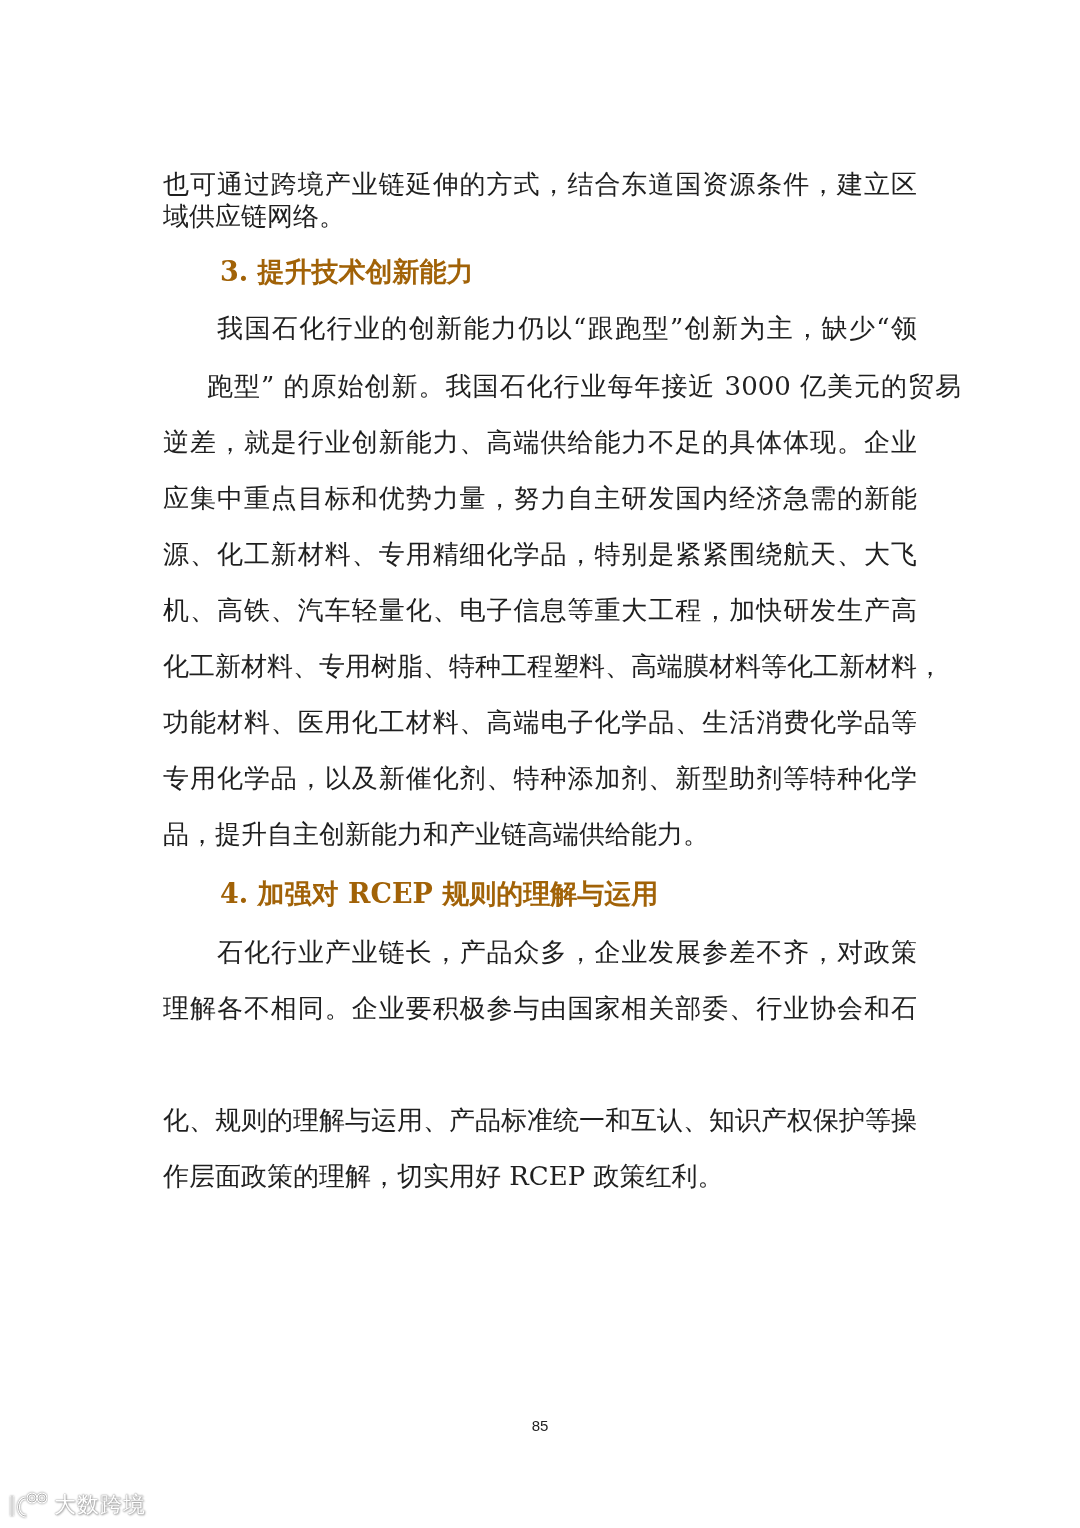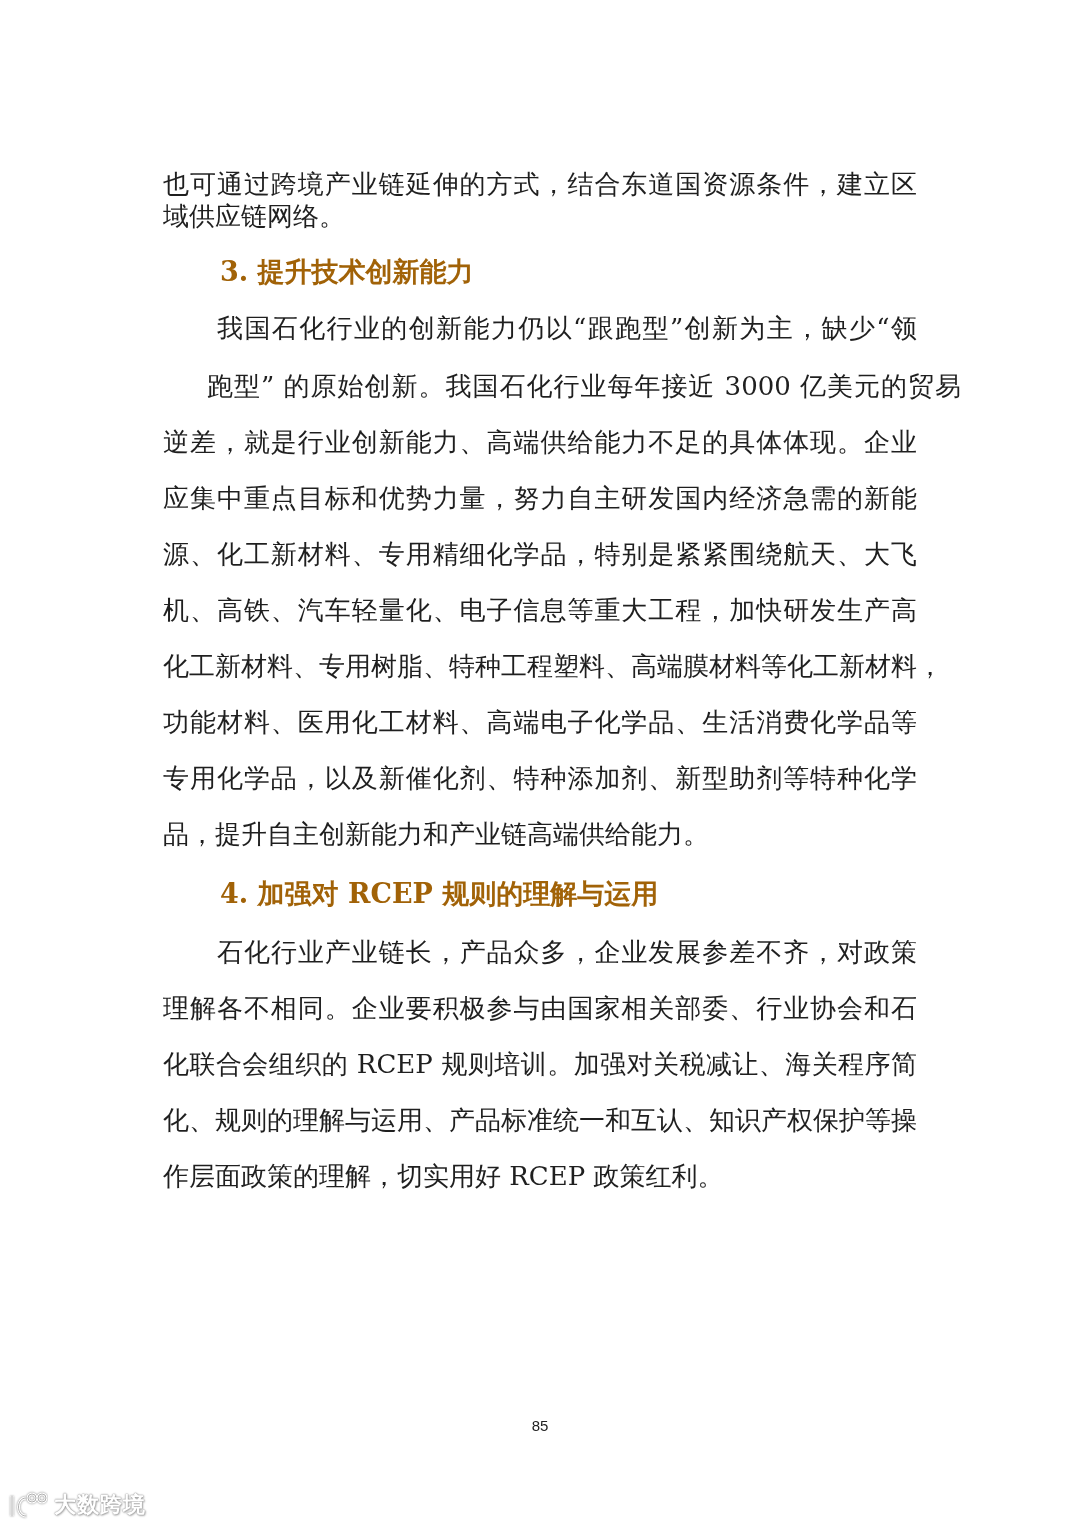--- a/index.html
+++ b/index.html
@@ -65,21 +65,21 @@
     position: absolute;
     left: 8px;
     top: 1488px;
     height: 34px;
     display: flex;
     align-items: center;
     gap: 6px;
     color: #ffffff;
     font-family: "DejaVu Sans", sans-serif;
     font-size: 22px;
-    font-weight: bold;
+    font-weight: normal;
     text-shadow: 0 0 2px #9a9a9a, 0 0 1px #8a8a8a, 1px 1px 2px #b0b0b0;
     letter-spacing: 1px;
   }
   .wm-logo {
     width: 40px;
     height: 30px;
     position: relative;
   }
 </style>
 </head>
@@ -100,21 +100,20 @@
   <div class="line" style="top:590px;">机、高铁、汽车轻量化、电子信息等重大工程，加快研发生产高</div>
   <div class="line" style="top:646px;">化工新材料、专用树脂、特种工程塑料、高端膜材料等化工新材料，</div>
   <div class="line" style="top:702px;">功能材料、医用化工材料、高端电子化学品、生活消费化学品等</div>
   <div class="line last" style="top:814px;">品，提升自主创新能力和产业链高端供给能力。</div>
   <div class="line" style="top:758px;">专用化学品，以及新催化剂、特种添加剂、新型助剂等特种化学</div>
 
   <div class="heading" style="top:874px;">4.  加强对 RCEP 规则的理解与运用</div>
 
   <div class="line indent" style="top:932px;">石化行业产业链长，产品众多，企业发展参差不齐，对政策</div>
   <div class="line" style="top:988px;">理解各不相同。企业要积极参与由国家相关部委、行业协会和石</div>
-  <div class="line" style="top:1044px;">化联合会组织的 RCEP 规则培训。加强对关税减让、海关程序简</div>
   <div class="line" style="top:1100px;">化、规则的理解与运用、产品标准统一和互认、知识产权保护等操</div>
   <div class="line last" style="top:1156px;">作层面政策的理解，切实用好 RCEP 政策红利。</div>
 
   <div class="page-number">85</div>
 
   <div class="watermark">
     <span class="wm-logo">
       <svg width="40" height="30" viewBox="0 0 40 30">
         <g fill="none" stroke="#ffffff" stroke-width="3" style="filter:drop-shadow(0 0 1px #8a8a8a)">
           <path d="M4 6 L4 26"></path>

